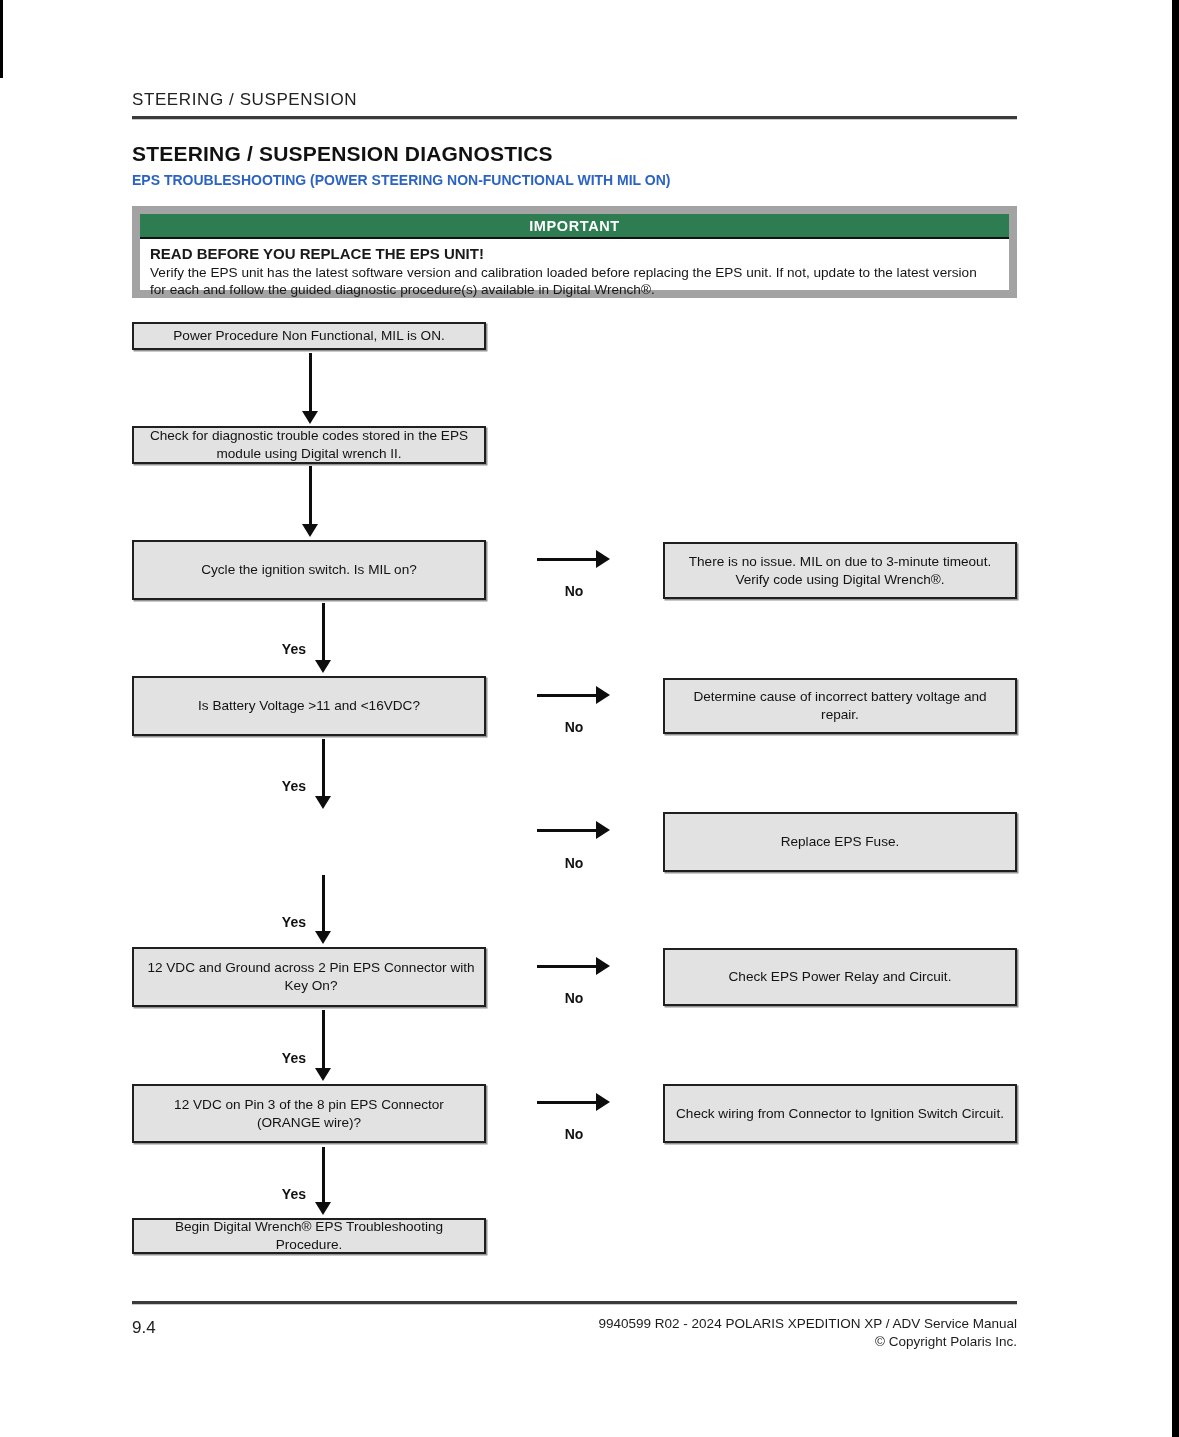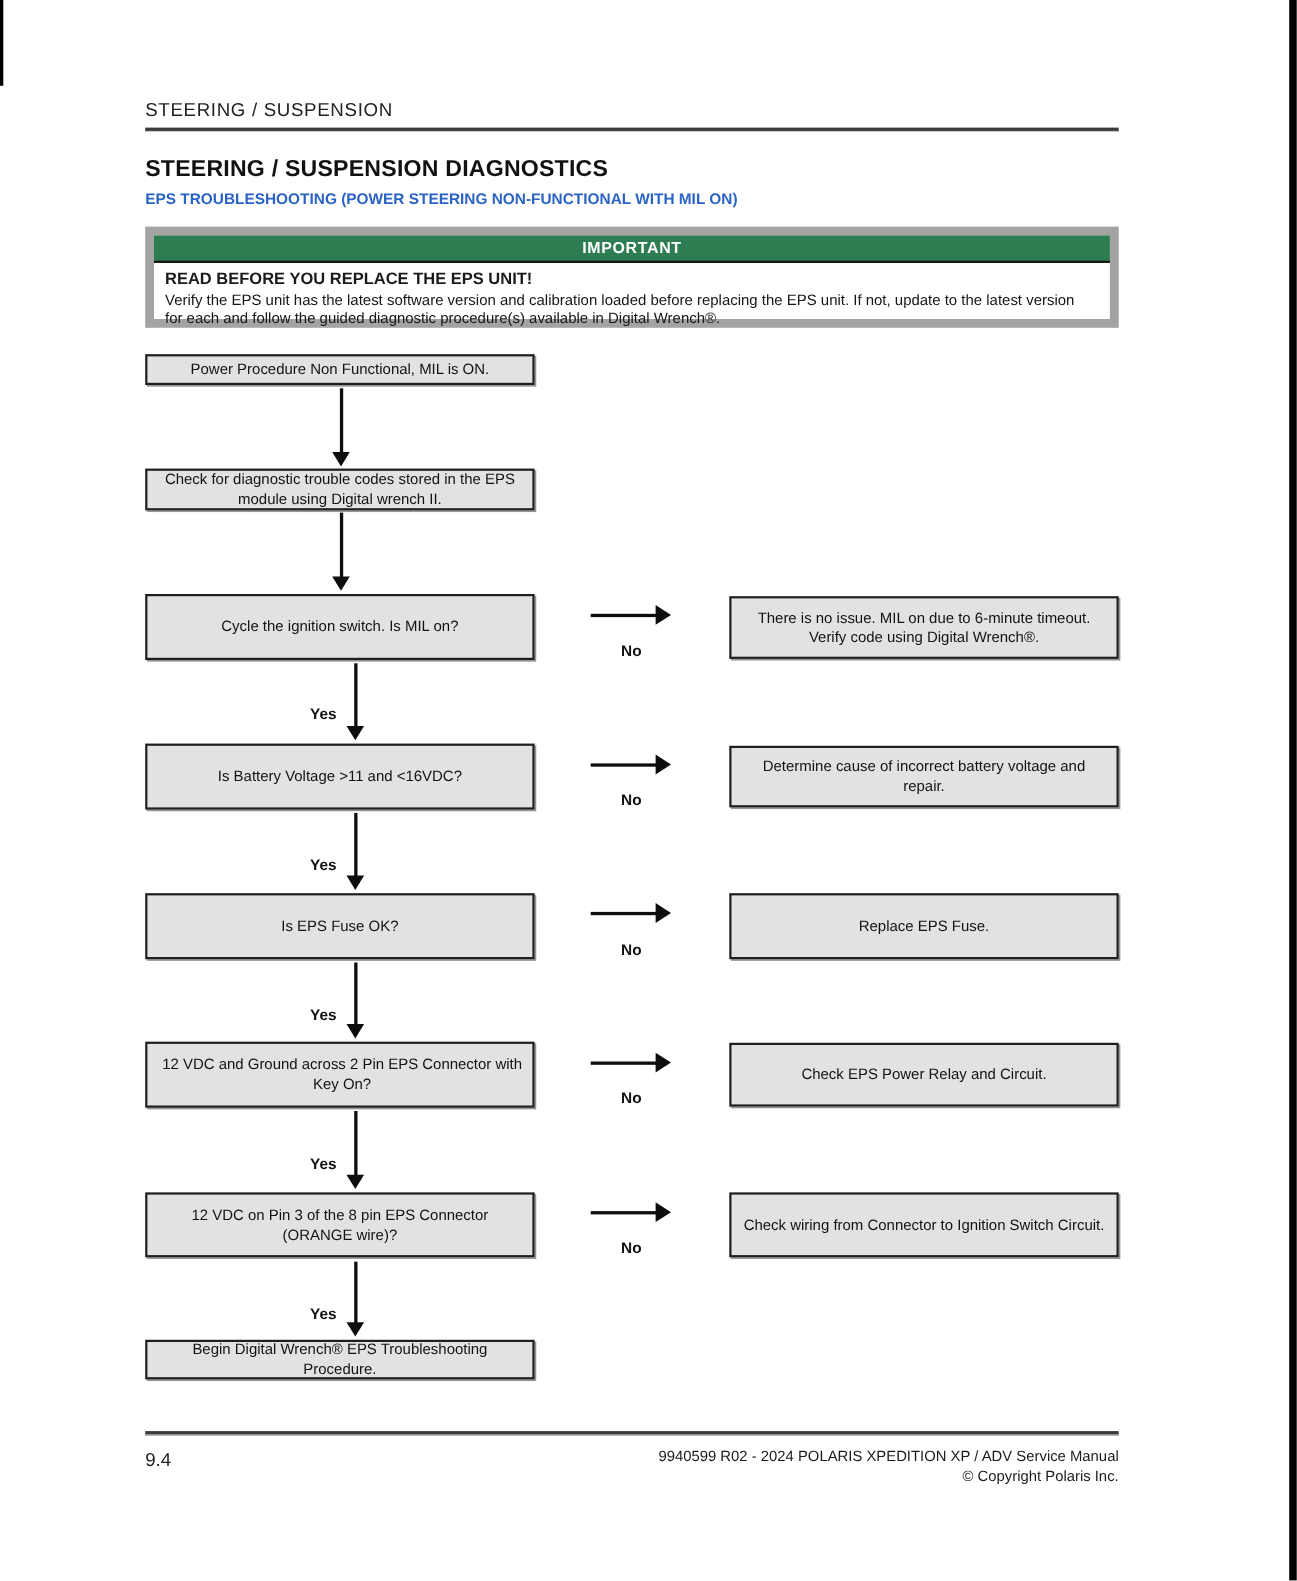--- a/index.html
+++ b/index.html
@@ -99,35 +99,32 @@
     </div>
   <div class="flowbox lcol" style="top:426px;height:38px;">
       <span>Check for diagnostic trouble codes stored in the EPS module using Digital wrench II.</span>
     </div>
   <div class="flowbox lcol" style="top:540px;height:60px;">
       <span>Cycle the ignition switch. Is MIL on?</span>
     </div>
   <div class="flowbox lcol" style="top:676px;height:60px;">
       <span>Is Battery Voltage &gt;11 and &lt;16VDC?</span>
     </div>
-  <div class="flowbox lcol" style="top:812px;height:60px;">
-      <span>Is EPS Fuse OK?</span>
-    </div>
   <div class="flowbox lcol" style="top:947px;height:60px;padding-left:12px;">
       <span>12 VDC and Ground across 2 Pin EPS Connector with Key On?</span>
     </div>
   <div class="flowbox lcol" style="top:1084px;height:59px;">
       <span>12 VDC on Pin 3 of the 8 pin EPS Connector (ORANGE wire)?</span>
     </div>
   <div class="flowbox lcol" style="top:1218px;height:36px;">
       <span>Begin Digital Wrench® EPS Troubleshooting Procedure.</span>
     </div>
 
   <div class="flowbox rcol" style="top:542px;height:57px;">
-      <span>There is no issue. MIL on due to 6-minute timeout. Verify code using Digital Wrench®.</span>
+      <span>There is no issue. MIL on due to 3-minute timeout. Verify code using Digital Wrench®.</span>
     </div>
   <div class="flowbox rcol" style="top:812px;height:60px;">
       <span>Replace EPS Fuse.</span>
     </div>
   <div class="flowbox rcol" style="top:678px;height:56px;">
       <span>Determine cause of incorrect battery voltage and repair.</span>
     </div>
   <div class="flowbox rcol" style="top:948px;height:58px;">
       <span>Check EPS Power Relay and Circuit.</span>
     </div>

